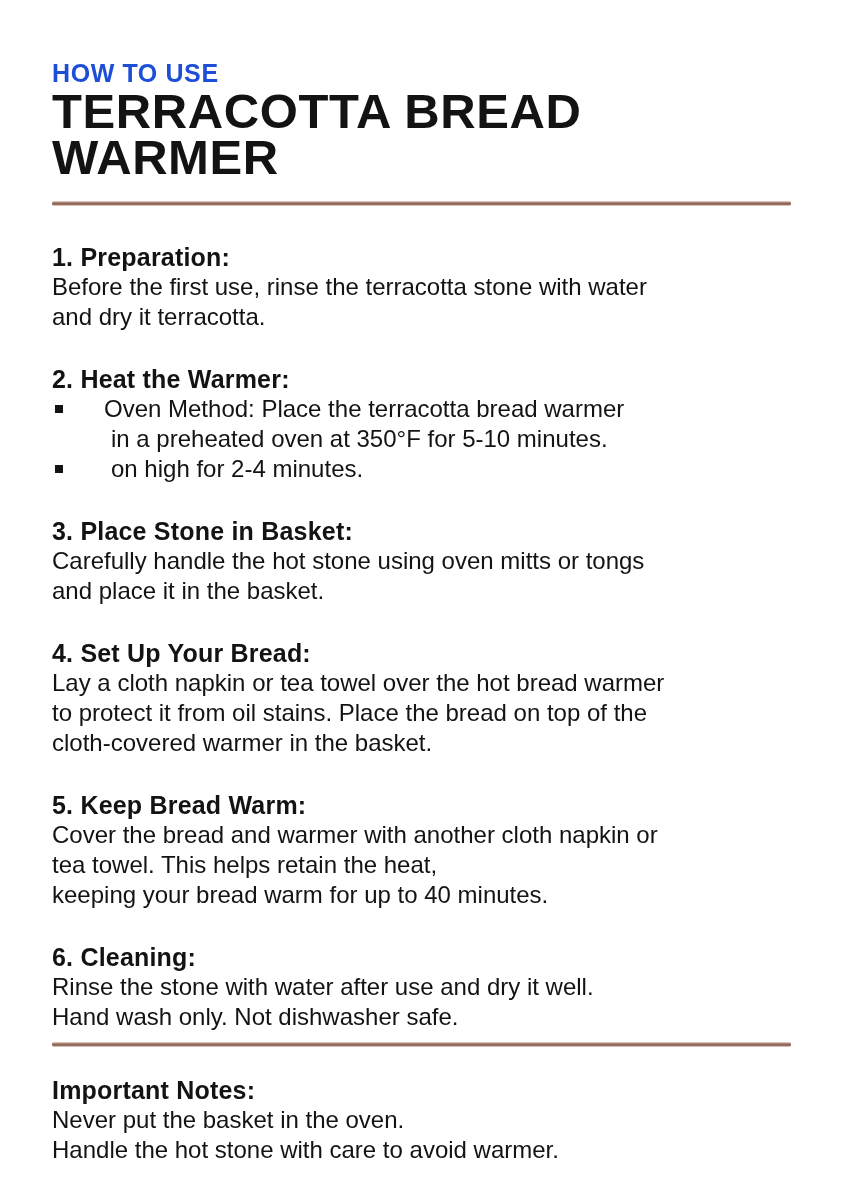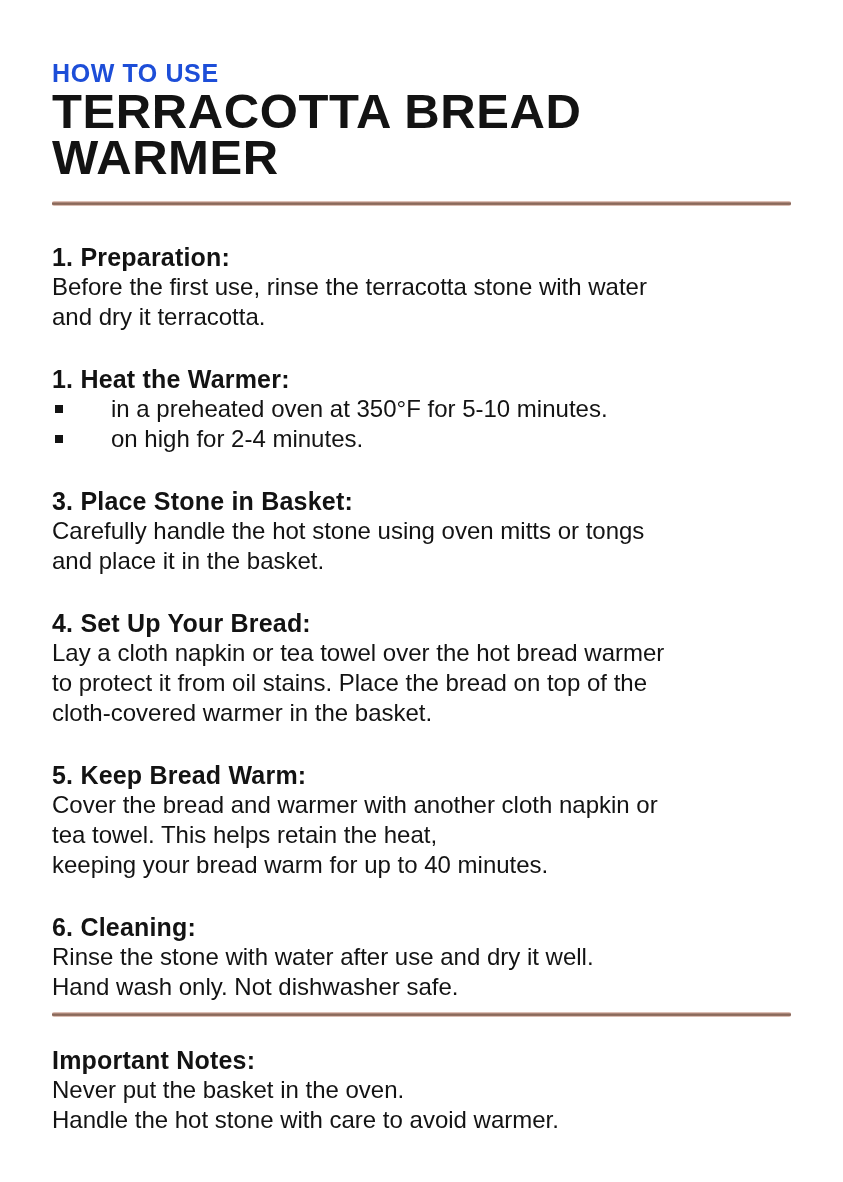--- a/index.html
+++ b/index.html
@@ -82,24 +82,25 @@
 
   <div class="rule rule-top"></div>
 
   <div class="section first">
     <div class="s-head">1. Preparation:</div>
     <div class="s-line">Before the first use, rinse the terracotta stone with water</div>
     <div class="s-line">and dry it terracotta.</div>
   </div>
 
   <div class="section">
-    <div class="s-head">1. Heat the Warmer:</div>
+    <div class="s-head">2. Heat the Warmer:</div>
     <div class="bullet-row">
       <span class="bullet"></span>
       <div>
+        <div class="s-line">Oven Method: Place the terracotta bread warmer</div>
         <div class="s-line cont">in a preheated oven at 350°F for 5-10 minutes.</div>
       </div>
     </div>
     <div class="bullet-row">
       <span class="bullet"></span>
       <div>
         <div class="s-line cont">on high for 2-4 minutes.</div>
       </div>
     </div>
   </div>

